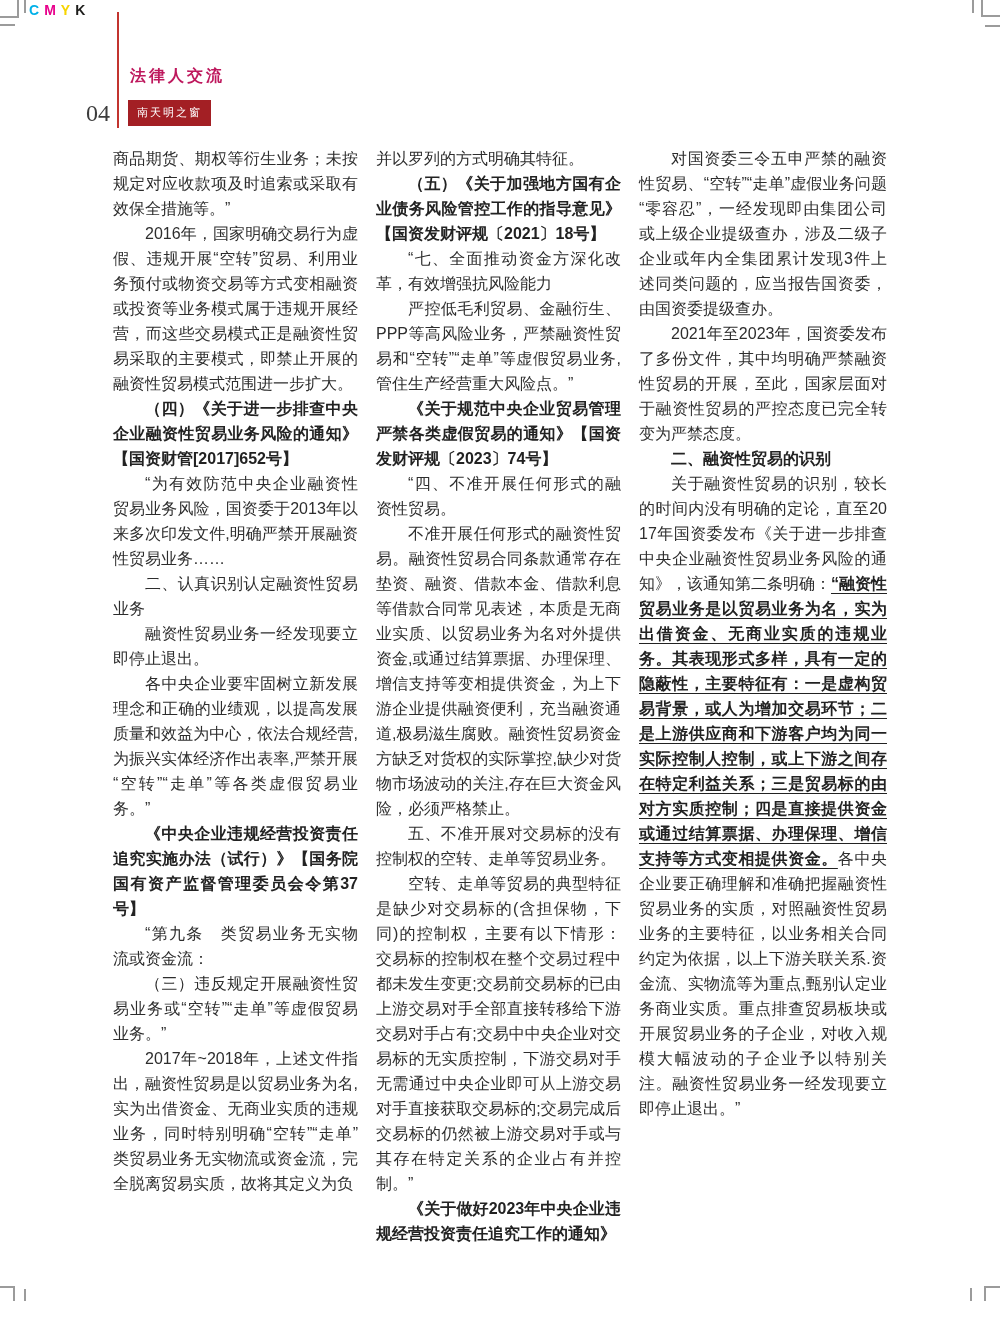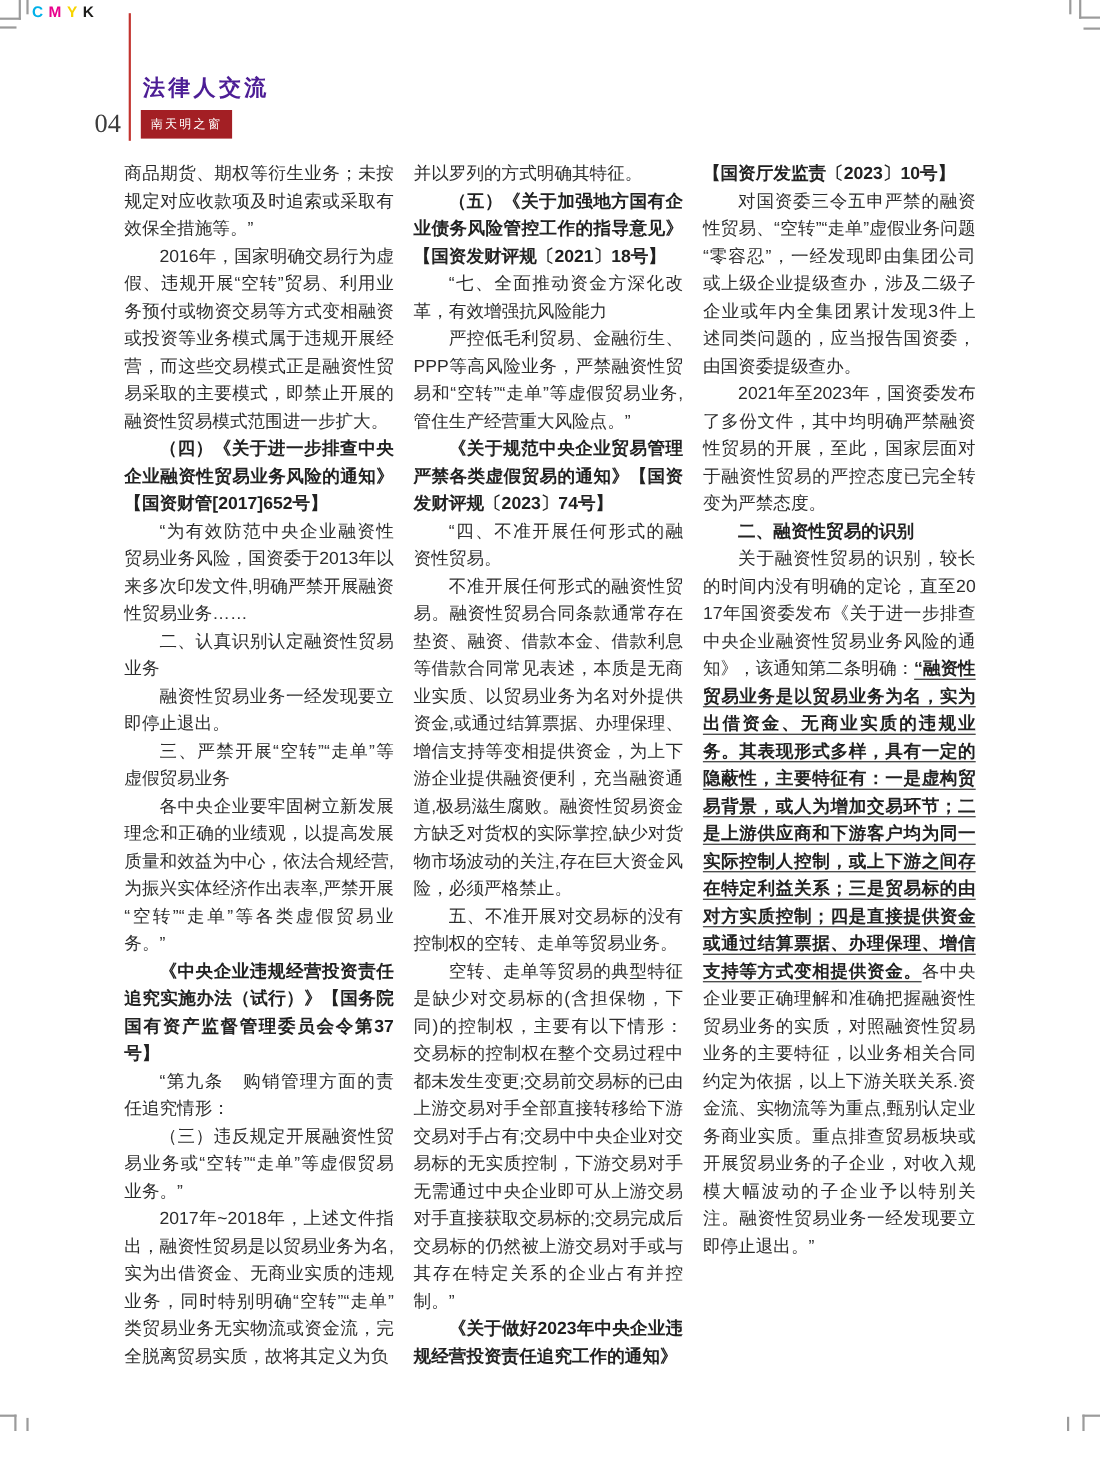--- a/index.html
+++ b/index.html
@@ -34,21 +34,21 @@
   .cmyk .y{color:#f7d400;} .cmyk .k{color:#1d1d1b;}
   
   .red-rule{position:absolute;left:117px;top:12px;width:2px;height:116px;background:#c2342f;}
   .page-number{
     position:absolute;left:68px;top:100px;width:42px;
     text-align:right;font-size:24px;color:#3c3c3c;
     font-family:"Liberation Serif","DejaVu Serif",serif;
   }
   .section-title{
     position:absolute;left:130px;top:66px;
-    font-size:20px;font-weight:bold;letter-spacing:3px;color:#4c1d95;
+    font-size:16px;font-weight:bold;letter-spacing:3px;color:#be185d;
   }
   .column-badge{
     position:absolute;left:128px;top:100px;
     background:#a31f24;color:#ffffff;
     font-size:11px;letter-spacing:2px;
     padding:5px 9px 6px 9px;
   }
   
   .columns{
     position:absolute;left:113px;top:146px;
@@ -100,41 +100,39 @@
   <div class="column-badge">南天明之窗</div>
 
   <div class="columns">
     <div class="column">
         <p>商品期货、期权等衍生业务；未按规定对应收款项及时追索或采取有效保全措施等。”</p>
         <p class="indent">2016年，国家明确交易行为虚假、违规开展“空转”贸易、利用业务预付或物资交易等方式变相融资或投资等业务模式属于违规开展经营，而这些交易模式正是融资性贸易采取的主要模式，即禁止开展的融资性贸易模式范围进一步扩大。</p>
         <p class="indent bold">（四）《关于进一步排查中央企业融资性贸易业务风险的通知》【国资财管[2017]652号】</p>
         <p class="indent">“为有效防范中央企业融资性贸易业务风险，国资委于2013年以来多次印发文件,明确严禁开展融资性贸易业务……</p>
         <p class="indent">二、认真识别认定融资性贸易业务</p>
         <p class="indent">融资性贸易业务一经发现要立即停止退出。</p>
-        <p class="indent">三、严禁开展“空转”“走单”等虚假贸易业务</p>
         <p class="indent">各中央企业要牢固树立新发展理念和正确的业绩观，以提高发展质量和效益为中心，依法合规经营,为振兴实体经济作出表率,严禁开展“空转”“走单”等各类虚假贸易业务。”</p>
         <p class="indent bold">《中央企业违规经营投资责任追究实施办法（试行）》【国务院国有资产监督管理委员会令第37号】</p>
-        <p class="indent">“第九条　购销管理方面的责任追究情形：</p>
+        <p class="indent">“第九条　类贸易业务无实物流或资金流：</p>
         <p class="indent">（三）违反规定开展融资性贸易业务或“空转”“走单”等虚假贸易业务。”</p>
         <p class="indent">2017年~2018年，上述文件指出，融资性贸易是以贸易业务为名,实为出借资金、无商业实质的违规业务，同时特别明确“空转”“走单”类贸易业务无实物流或资金流，完全脱离贸易实质，故将其定义为负</p>
       </div>
     <div class="column">
         <p>并以罗列的方式明确其特征。</p>
         <p class="indent bold">（五）《关于加强地方国有企业债务风险管控工作的指导意见》【国资发财评规〔2021〕18号】</p>
         <p class="indent">“七、全面推动资金方深化改革，有效增强抗风险能力</p>
         <p class="indent">严控低毛利贸易、金融衍生、PPP等高风险业务，严禁融资性贸易和“空转”“走单”等虚假贸易业务,管住生产经营重大风险点。”</p>
         <p class="indent bold">《关于规范中央企业贸易管理严禁各类虚假贸易的通知》【国资发财评规〔2023〕74号】</p>
         <p class="indent">“四、不准开展任何形式的融资性贸易。</p>
         <p class="indent">不准开展任何形式的融资性贸易。融资性贸易合同条款通常存在垫资、融资、借款本金、借款利息等借款合同常见表述，本质是无商业实质、以贸易业务为名对外提供资金,或通过结算票据、办理保理、增信支持等变相提供资金，为上下游企业提供融资便利，充当融资通道,极易滋生腐败。融资性贸易资金方缺乏对货权的实际掌控,缺少对货物市场波动的关注,存在巨大资金风险，必须严格禁止。</p>
         <p class="indent">五、不准开展对交易标的没有控制权的空转、走单等贸易业务。</p>
         <p class="indent">空转、走单等贸易的典型特征是缺少对交易标的(含担保物，下同)的控制权，主要有以下情形：交易标的控制权在整个交易过程中都未发生变更;交易前交易标的已由上游交易对手全部直接转移给下游交易对手占有;交易中中央企业对交易标的无实质控制，下游交易对手无需通过中央企业即可从上游交易对手直接获取交易标的;交易完成后交易标的仍然被上游交易对手或与其存在特定关系的企业占有并控制。”</p>
         <p class="indent bold">《关于做好2023年中央企业违规经营投资责任追究工作的通知》</p>
       </div>
     <div class="column">
-        <p class="bold">【国资厅发监责〔2023〕10号】</p>
         <p class="indent">对国资委三令五申严禁的融资性贸易、“空转”“走单”虚假业务问题“零容忍”，一经发现即由集团公司或上级企业提级查办，涉及二级子企业或年内全集团累计发现3件上述同类问题的，应当报告国资委，由国资委提级查办。</p>
         <p class="indent">2021年至2023年，国资委发布了多份文件，其中均明确严禁融资性贸易的开展，至此，国家层面对于融资性贸易的严控态度已完全转变为严禁态度。</p>
         <p class="indent bold">二、融资性贸易的识别</p>
         <p class="indent"><span>关于融资性贸易的识别，较长的时间内没有明确的定论，直至2017年国资委发布《关于进一步排查中央企业融资性贸易业务风险的通知》，该通知第二条明确：</span><span class="bold underline">“融资性贸易业务是以贸易业务为名，实为出借资金、无商业实质的违规业务。其表现形式多样，具有一定的隐蔽性，主要特征有：一是虚构贸易背景，或人为增加交易环节；二是上游供应商和下游客户均为同一实际控制人控制，或上下游之间存在特定利益关系；三是贸易标的由对方实质控制；四是直接提供资金或通过结算票据、办理保理、增信支持等方式变相提供资金。</span><span>各中央企业要正确理解和准确把握融资性贸易业务的实质，对照融资性贸易业务的主要特征，以业务相关合同约定为依据，以上下游关联关系.资金流、实物流等为重点,甄别认定业务商业实质。重点排查贸易板块或开展贸易业务的子企业，对收入规模大幅波动的子企业予以特别关注。融资性贸易业务一经发现要立即停止退出。”</span></p>
       </div>
   </div>
 
 </div>
 
 </body></html>

